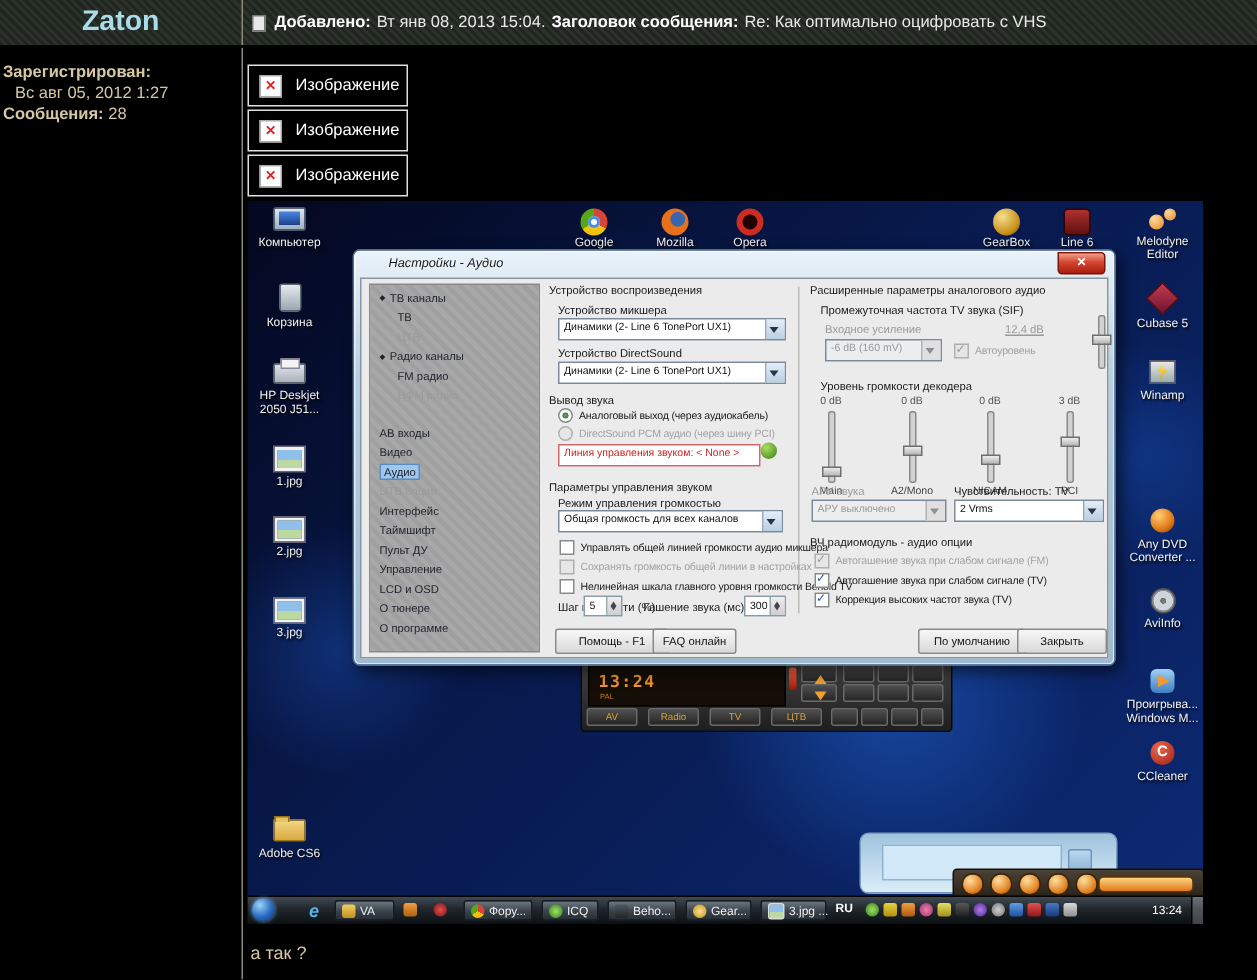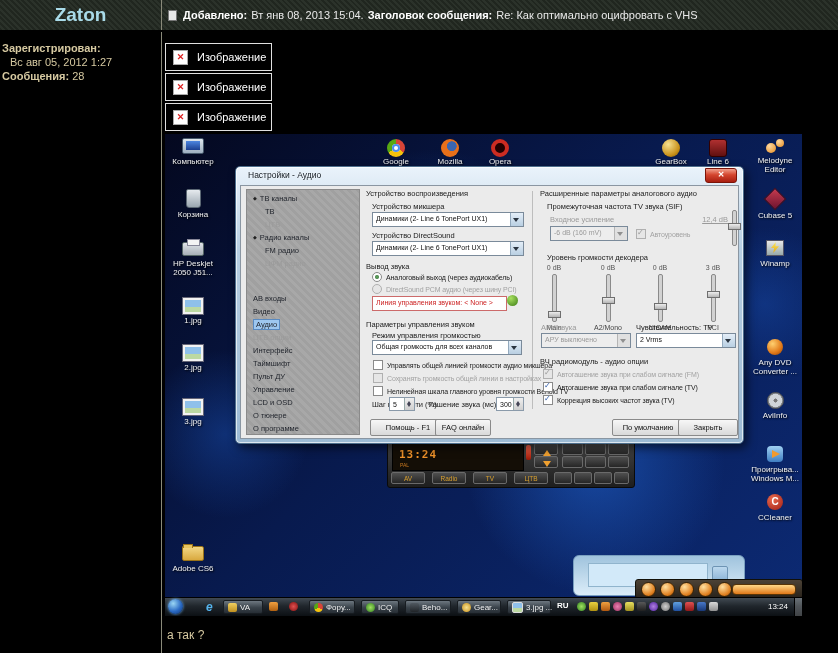--- a/index.html
+++ b/index.html
@@ -57,31 +57,31 @@
   .gi-chrome{width:18px;height:18px;border-radius:50%;background:conic-gradient(#d84437 0 33%,#f4c20d 33% 66%,#57a813 66% 100%);position:relative;}
   .gi-chrome::after{content:"";position:absolute;left:5px;top:5px;width:8px;height:8px;border-radius:50%;background:#fff;box-shadow:inset 0 0 0 2px #4a8cf0;}
   .gi-ff{width:18px;height:18px;border-radius:50%;background:radial-gradient(circle at 60% 40%,#3a66b0 30%,#e8701a 34%);}
   .gi-op{width:18px;height:18px;border-radius:50%;border:4px solid #cc2c22;box-sizing:border-box;background:#200;}
   .gi-gear{width:18px;height:18px;border-radius:50%;background:radial-gradient(circle at 35% 30%,#f6e090,#c89018 65%,#6e4c08);}
   .gi-l6{width:16px;height:16px;border-radius:3px;background:linear-gradient(#b03030,#601010);border:1px solid #300;}
   
   .dlg{position:absolute;left:70px;top:32px;width:507px;height:276px;z-index:5;border-radius:5px;
     background:linear-gradient(#eaf3fb,#b7cfe2 30%,#9dbbd4);border:1px solid #4d6e8c;
     box-shadow:3px 4px 10px rgba(0,0,0,.55), inset 0 0 0 1px rgba(255,255,255,.65);}
-  .dlg-title{position:absolute;left:12px;top:3px;font-size:8.5px;color:#101820;text-shadow:0 0 2px #fff;}
+  .dlg-title{position:absolute;left:23px;top:3px;font-size:8.5px;color:#101820;text-shadow:0 0 2px #fff;font-style:italic;}
   .dlg-close{position:absolute;right:6px;top:1px;width:30px;height:13px;border-radius:0 3px 3px 3px;
     background:linear-gradient(#f2a08c,#d4452e 45%,#a81e10);border:1px solid #7c1408;color:#fff;
     font-size:8px;text-align:center;line-height:12px;font-weight:bold;}
   .dlg-client{position:absolute;left:4px;right:4px;top:18px;bottom:4px;background:#ebebeb;border:1px solid #8a96a2;}
   .tree{position:absolute;left:10px;top:22px;width:114px;height:246px;overflow:hidden;
     background:repeating-linear-gradient(45deg,#a8a8a8 0 3px,#a0a0a0 3px 6px);border:1px solid #8a8a8a;padding-top:2px;box-sizing:border-box;}
   .ti{height:13px;line-height:13px;padding-left:6px;font-size:7.5px;color:#1e222a;white-space:nowrap;}
   .ti.l1{padding-left:18px;}
   .ti.dis{color:#c9c9c9;}
-  .ti.gap{margin-top:22px;}
+  .ti.gap{margin-top:12px;}
   .ti.blt::before{content:"◆";font-size:5px;margin-right:3px;vertical-align:1px;color:#222;}
   .ti.sel .tl{background:#9ec7ef;border:1px solid #5a8ac0;padding:0 2px;margin-top:48px;}
   .dlg .lbl{position:absolute;font-size:7.5px;color:#1a1a1a;white-space:nowrap;}
   .dlg .dis{color:#9a9a9a;}
   .divider{position:absolute;left:296px;top:24px;width:1px;height:218px;background:#bdbdbd;}
   .dd{position:absolute;height:15px;background:#fff;border:1px solid #7a8a9a;box-sizing:border-box;}
   .dd .ddt{position:absolute;left:3px;top:2px;font-size:7px;color:#111;white-space:nowrap;}
   .dd .dda{position:absolute;right:0;top:0;width:12px;height:100%;background:linear-gradient(#e4eef8,#b9cfe2);border-left:1px solid #93a9bd;}
   .dd .dda::after{content:"";position:absolute;left:2px;top:5px;border:3px solid transparent;border-top:4px solid #2a3440;}
   .dd.ddis{background:#ededed;}
@@ -381,21 +381,21 @@
         <div class="lbl" style="left:136px;top:233px;">Шаг громкости (%)</div>
         <div class="spin" style="left:153px;top:230px;width:26px;">
           <span>5</span><span class="sparr"></span></div>
         <div class="lbl" style="left:193px;top:233px;">Гашение звука (мс)</div>
         <div class="spin" style="left:260px;top:230px;width:28px;">
           <span>300</span><span class="sparr"></span></div>
 
         <div class="lbl" style="left:304px;top:22px;">Расширенные параметры аналогового аудио</div>
         <div class="lbl" style="left:311px;top:35px;">Промежуточная частота TV звука (SIF)</div>
         <div class="lbl dis" style="left:314px;top:48px;">Входное усиление</div>
-        <div class="lbl dis" style="left:442px;top:48px;width:50px;text-align:right;text-decoration:underline;">12,4 dB</div>
+        <div class="lbl dis" style="left:422px;top:48px;width:50px;text-align:center;text-decoration:underline;">12,4 dB</div>
         <div class="dd ddis" style="left:314px;top:59px;width:78px;">
           <span class="ddt">-6 dB (160 mV)</span>
             <span class="dda"></span>
           </div>
         <div class="ctl cdis" style="left:400px;top:62px;">
           <span class="cb chk cbdis"></span>
           <span class="t">Автоуровень</span>
           </div>
         <div class="vcol" style="left:481px;top:40px;width:34px;">
           <div class="vtrack" style="height:34px;">

